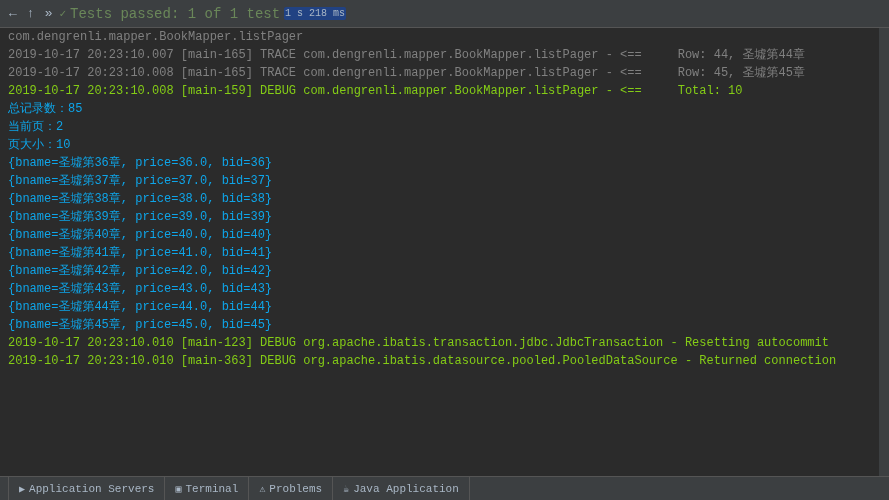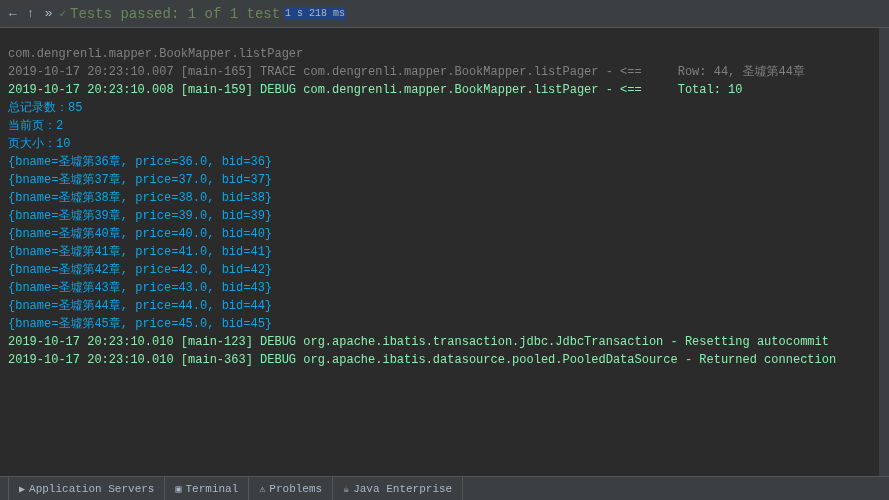--- a/index.html
+++ b/index.html
@@ -59,34 +59,34 @@
       color: #a9b7c6;
       font-size: 10px;
       padding: 1px 1px;
       border-radius: 2px;
     }
 
     
     .log-area {
       flex: 1;
       background: #2b2b2b;
-      padding: 17px 8px;
+      padding: 0 8px;
       overflow: hidden;
       color: #a9b7c6;
       font-size: 12px;
       line-height: 1.5;
     }
 
     .log-line {
       white-space: nowrap;
       overflow: hidden;
     }
 
     .trace { color: #808080; }
-    .debug { color: #86efac; }
+    .debug { color: #84cc16; }
     .data-line { color: #0ea5e9; }
 
     
     .status-bar {
       background: #3c3f41;
       height: 24px;
       display: flex;
       align-items: center;
       padding: 0 8px;
       gap: 0;
@@ -151,20 +151,23 @@
   <div class="log-scroll">
     <div class="log-area">
 
       <div class="log-line trace">
         <span style="color:#808080">                                              com.dengrenli.mapper.BookMapper.listPager</span>
       </div>
 
       <div class="log-line trace">
         <span>2019-10-17 20:23:10.007 [main-165] TRACE com.dengrenli.mapper.BookMapper.listPager - &lt;==&nbsp;&nbsp;&nbsp;&nbsp;&nbsp;Row: 44, 圣墟第44章</span>
       </div>
+      <div class="log-line trace">
+        <span>2019-10-17 20:23:10.008 [main-165] TRACE com.dengrenli.mapper.BookMapper.listPager - &lt;==&nbsp;&nbsp;&nbsp;&nbsp;&nbsp;Row: 45, 圣墟第45章</span>
+      </div>
       <div class="log-line debug">
         <span>2019-10-17 20:23:10.008 [main-159] DEBUG com.dengrenli.mapper.BookMapper.listPager - &lt;==&nbsp;&nbsp;&nbsp;&nbsp;&nbsp;Total: 10</span>
       </div>
 
       <div class="log-line data-line">
         <span>总记录数：85</span>
       </div>
       <div class="log-line data-line">
         <span>当前页：2</span>
       </div>
@@ -223,15 +226,15 @@
   <div class="status-item">
     <span class="status-icon">▣</span>
     <span>Terminal</span>
   </div>
   <div class="status-item">
     <span class="status-icon">⚠</span>
     <span>Problems</span>
   </div>
   <div class="status-item">
     <span class="status-icon">☕</span>
-    <span>Java Enterprise</span>
+    <span>Java Application</span>
   </div>
 </div>
 
 </body></html>

